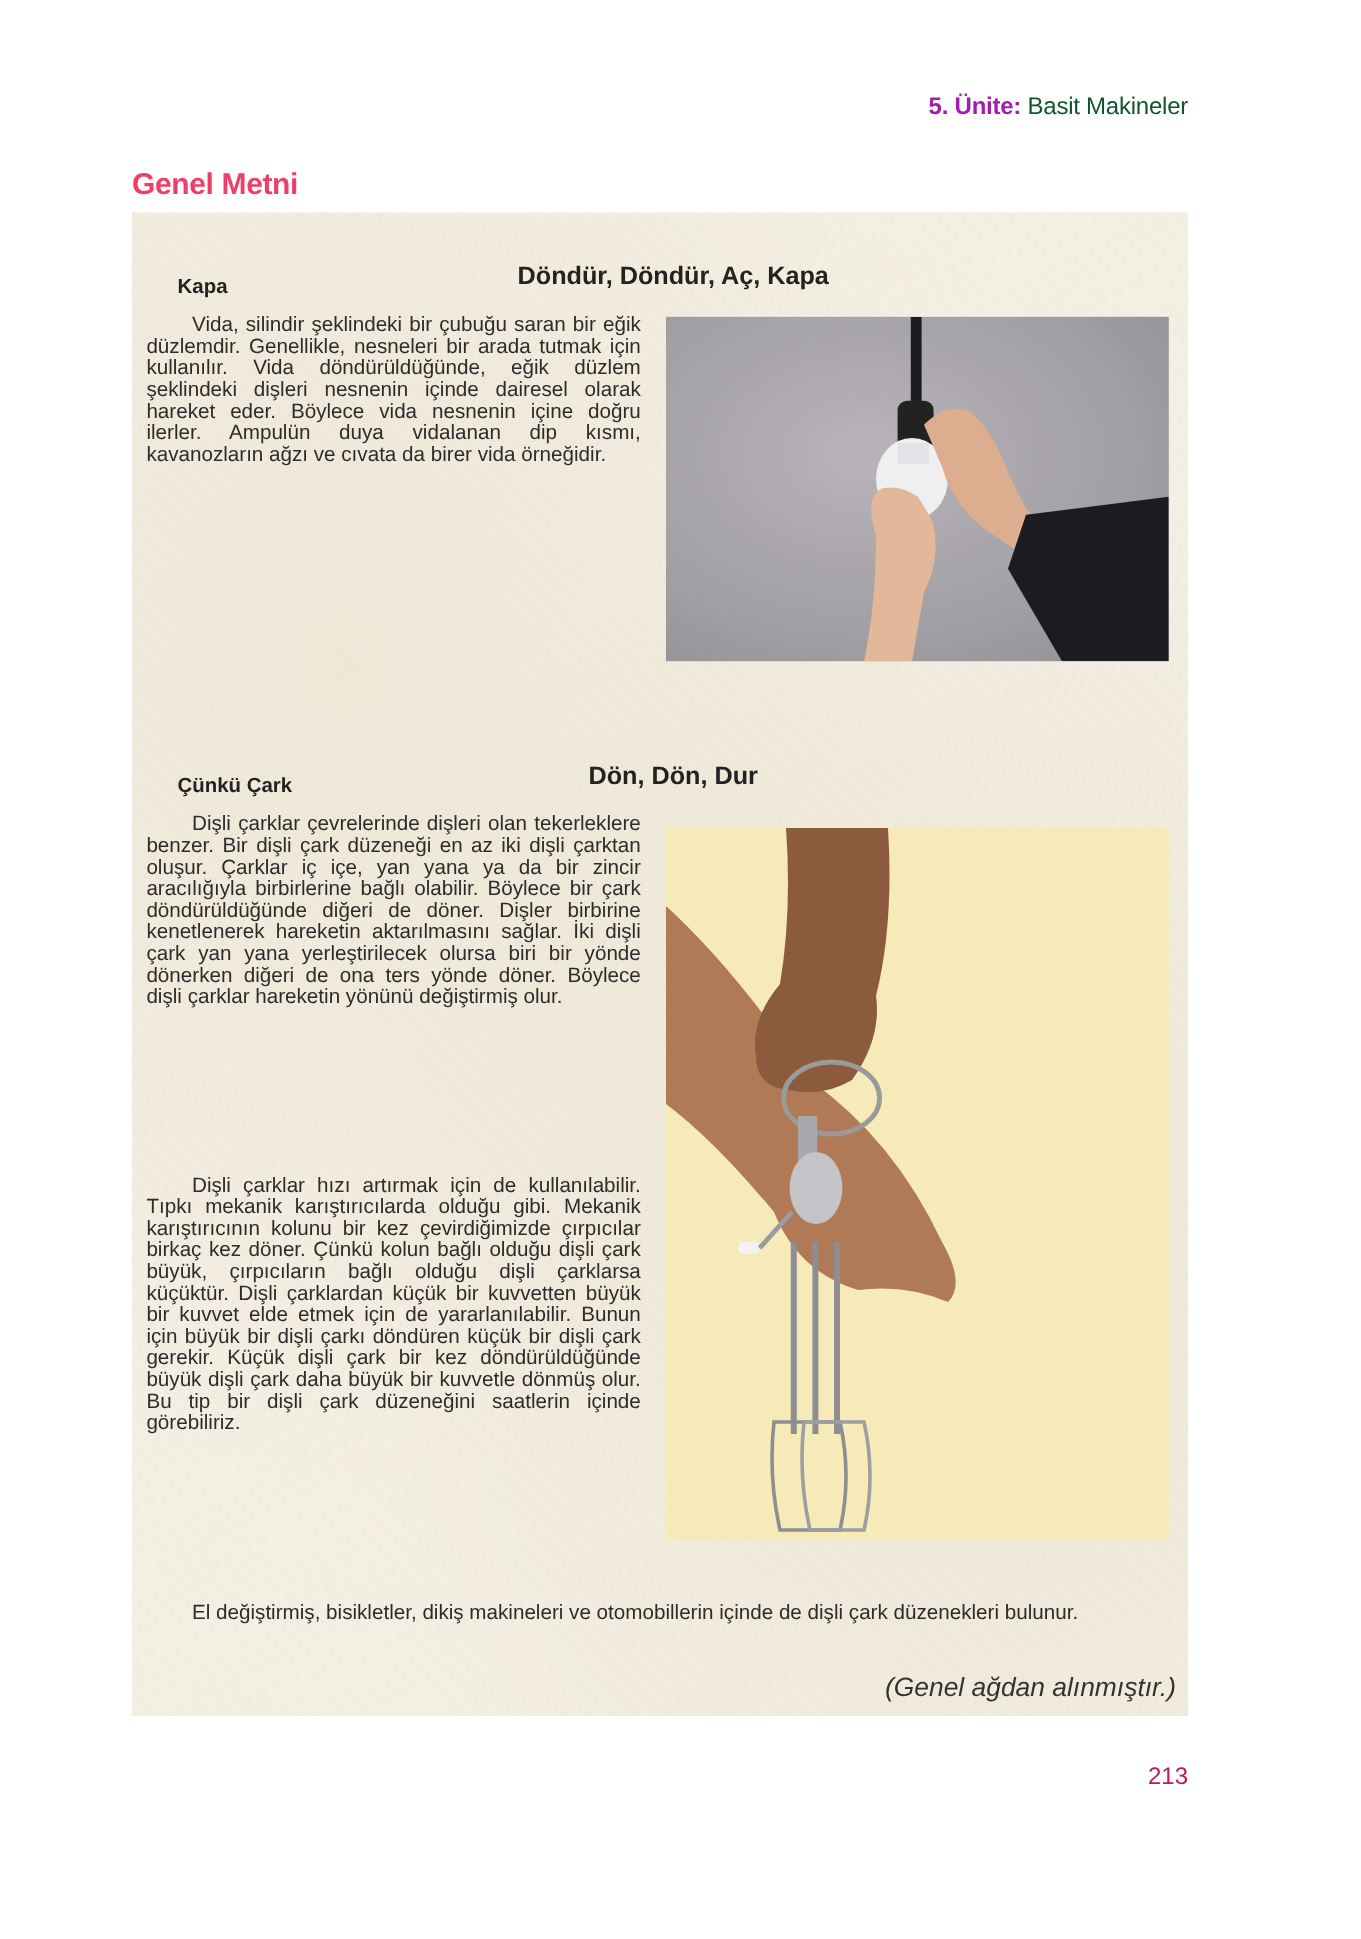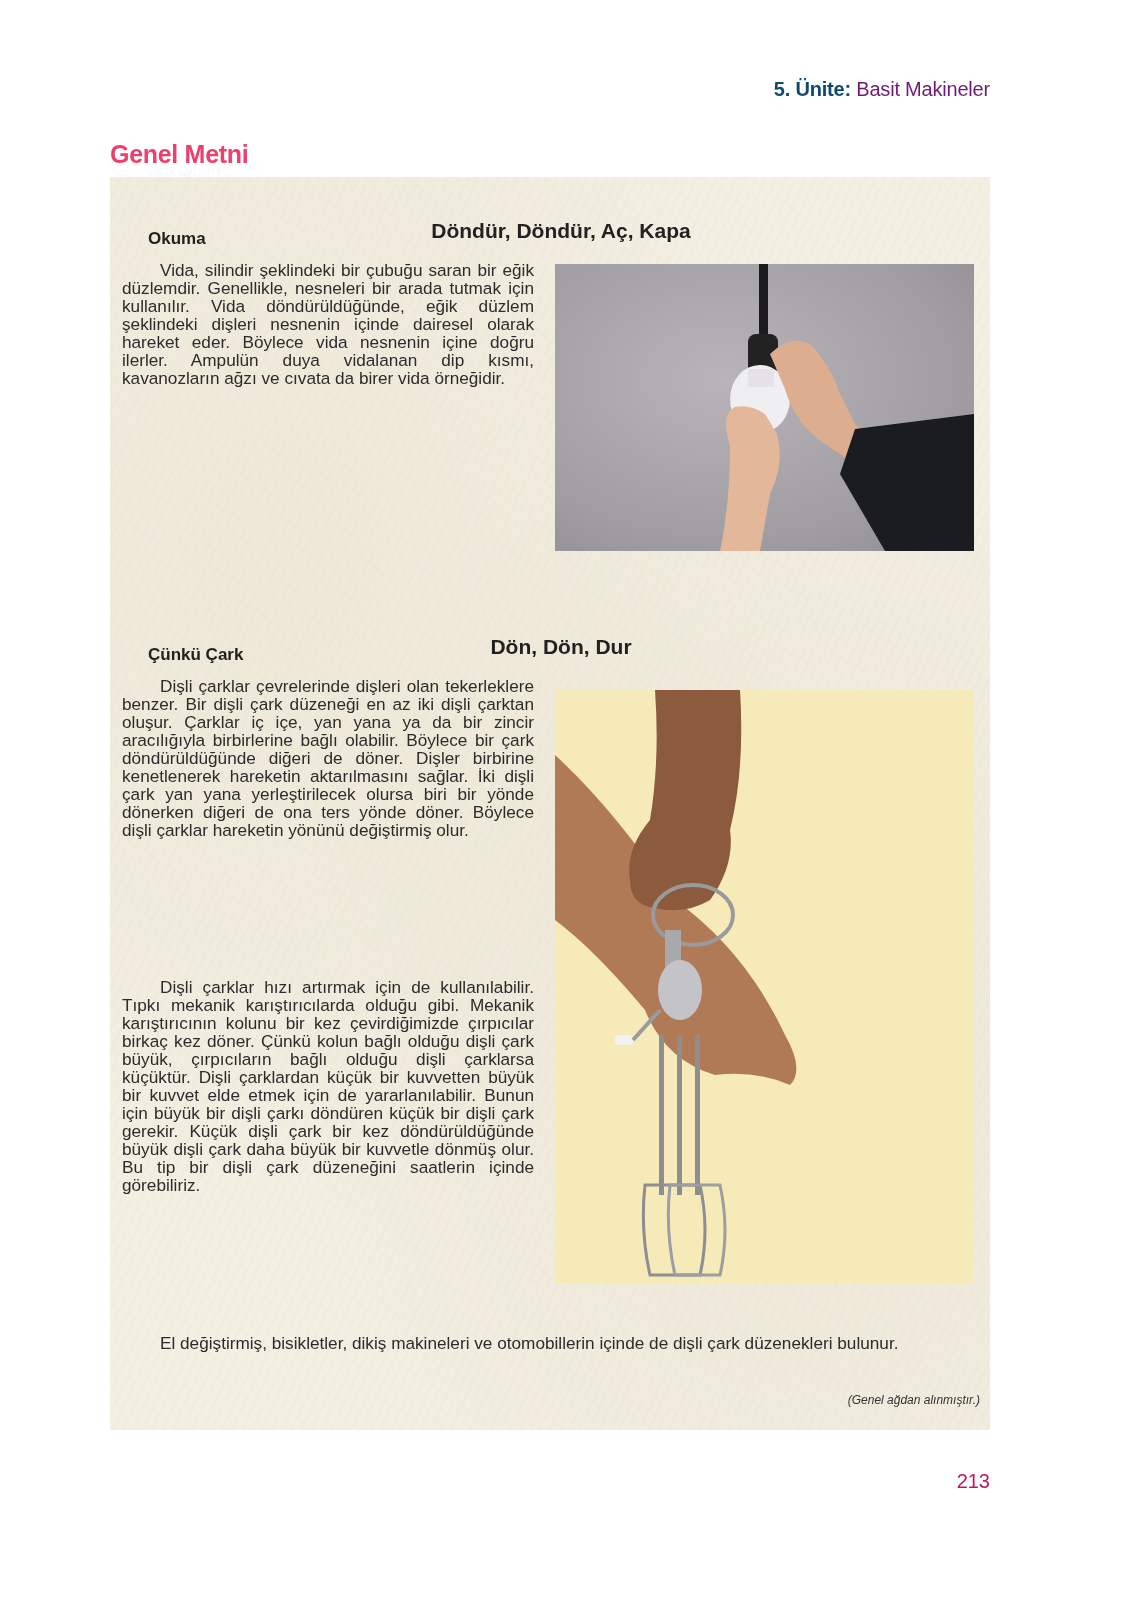--- a/index.html
+++ b/index.html
@@ -4,22 +4,22 @@
 <style>
   html, body { margin: 0; padding: 0; }
   body {
     width: 1134px; height: 1616px; background: #ffffff; position: relative;
     font-family: "Liberation Sans", "DejaVu Sans", sans-serif; color: #2a2a2a;
     overflow: hidden;
   }
   .unit-header {
     position: absolute; right: 144px; top: 78px; font-size: 20px; letter-spacing: -0.2px;
   }
-  .unit-header .unit-num { color: #0c4a6e; font-weight: bold; }
-  .unit-header .unit-name { color: #701a75; text-align: right; }
+  .unit-header .unit-num { color: #a21caf; font-weight: bold; }
+  .unit-header .unit-name { color: #14532d; text-align: right; }
   .section-title {
     position: absolute; left: 110px; top: 140px; font-size: 25px; font-weight: bold;
     color: #ee3f6c; letter-spacing: -0.3px;
   }
   .reading-box {
     position: absolute; left: 110px; top: 177px; width: 880px; height: 1253px;
     background:
       radial-gradient(ellipse at 20% 30%, rgba(220,210,180,0.25), transparent 55%),
       radial-gradient(ellipse at 80% 70%, rgba(215,205,175,0.25), transparent 55%),
       repeating-linear-gradient(115deg, rgba(200,190,160,0.06) 0 2px, transparent 2px 9px),
@@ -44,36 +44,36 @@
     background: radial-gradient(ellipse at 40% 40%, #b8b4b9 0%, #a29fa5 60%, #8f8c92 100%);
   }
   .photo-whisk {
     left: 555px; top: 690px; width: 419px; height: 593px;
     background: #f5eab8;
   }
   .page-number {
     position: absolute; right: 144px; top: 1470px; font-size: 20px; color: #be185d;
   }
   .source-note {
-    position: absolute; right: 154px; top: 1393px; font-size: 12px; font-style: italic; color: #333;
+    position: absolute; right: 154px; top: 1393px; font-size: 22px; font-style: italic; color: #333;
   }
 </style>
 </head>
 <body>
 
 <div class="unit-header">
   <span class="unit-num">5. Ünite:</span><span class="unit-name"> Basit Makineler</span>
 </div>
 
 <div class="section-title">Genel Metni</div>
 
 <div class="reading-box"></div>
 
 <div class="story-title" style="left:110px; width:902px; top:196px;">Döndür, Döndür, Aç, Kapa</div>
-<div class="subheading" style="left:148px; top:229px;">Okuma</div>
+<div class="subheading" style="left:148px; top:229px;">Kapa</div>
 <p class="para" style="left:122px; top:261px; width:412px;">Vida, silindir şeklindeki bir çubuğu saran bir eğik düzlemdir. Genellikle, nesneleri bir arada tutmak için kullanılır. Vida döndürüldüğünde, eğik düzlem şeklindeki dişleri nesnenin içinde dairesel olarak hareket eder. Böylece vida nesnenin içine doğru ilerler. Ampulün duya vidalanan dip kısmı, kavanozların ağzı ve cıvata da birer vida örneğidir.</p>
 
 <div class="photo photo-bulb">
   <svg width="419" height="287" viewBox="0 0 419 287">
     <rect x="204" y="0" width="9" height="75" fill="#1c1c1e"></rect>
     <rect x="193" y="70" width="30" height="42" rx="8" fill="#222"></rect>
     <ellipse cx="205" cy="135" rx="30" ry="34" fill="#efeef0"></ellipse>
     <rect x="193" y="105" width="26" height="18" fill="#e4e2e6"></rect>
     <path d="M175 182 Q165 150 180 143 Q195 140 210 150 L222 170 Q230 200 215 230 L205 287 L165 287 Q175 240 175 182 Z" fill="#e3b79a"></path>
     <path d="M215 90 Q235 70 255 80 Q275 100 285 130 L300 160 L315 175 L300 200 L270 180 Q240 160 230 125 Z" fill="#dcae8f"></path>

